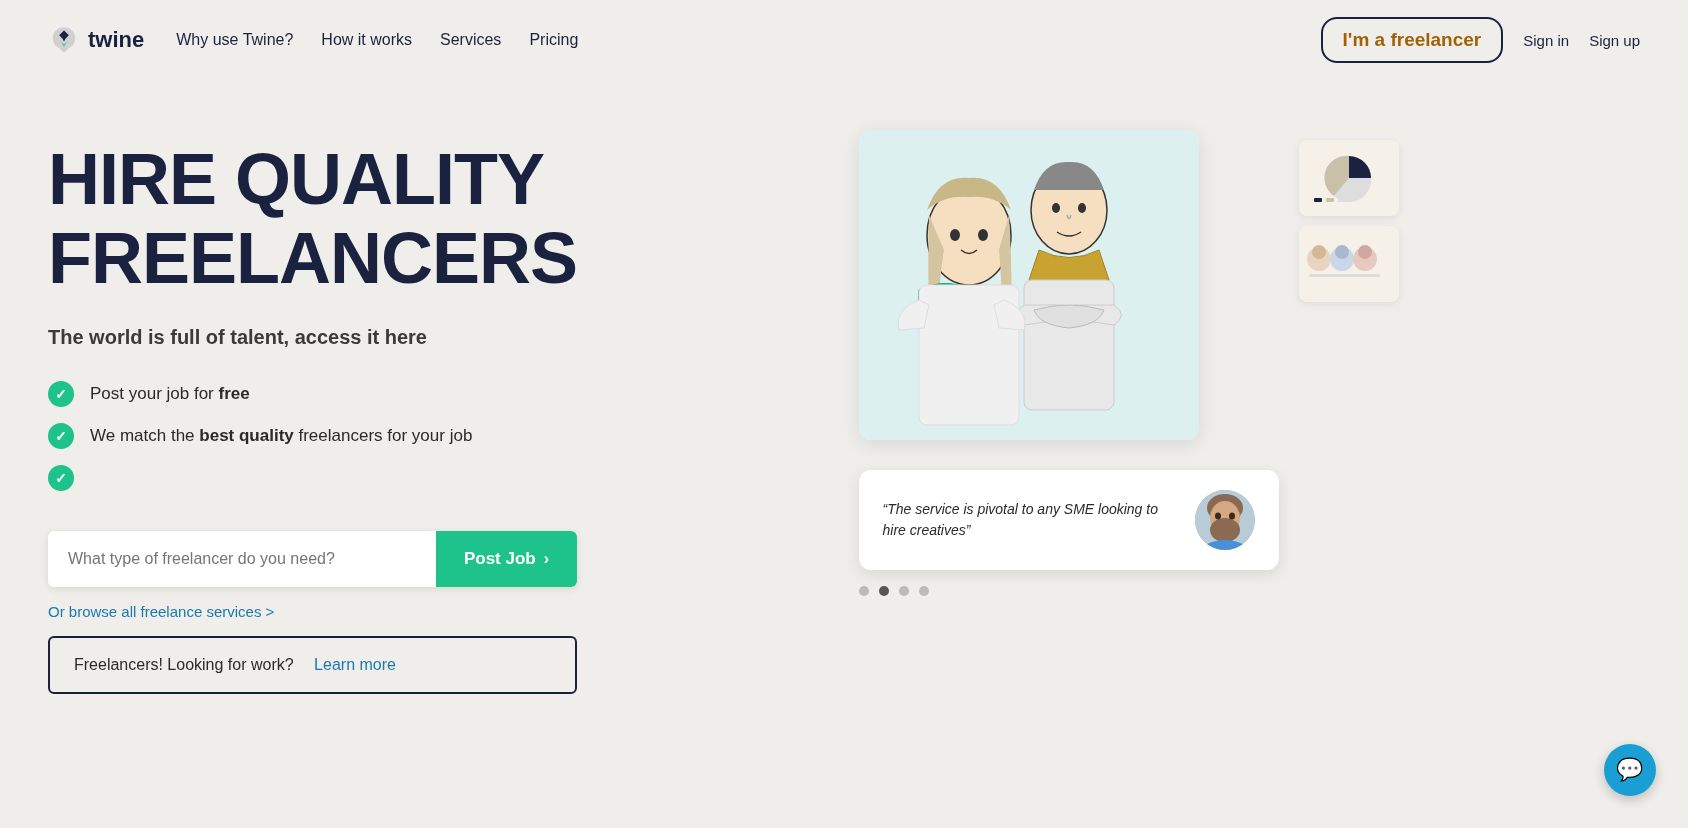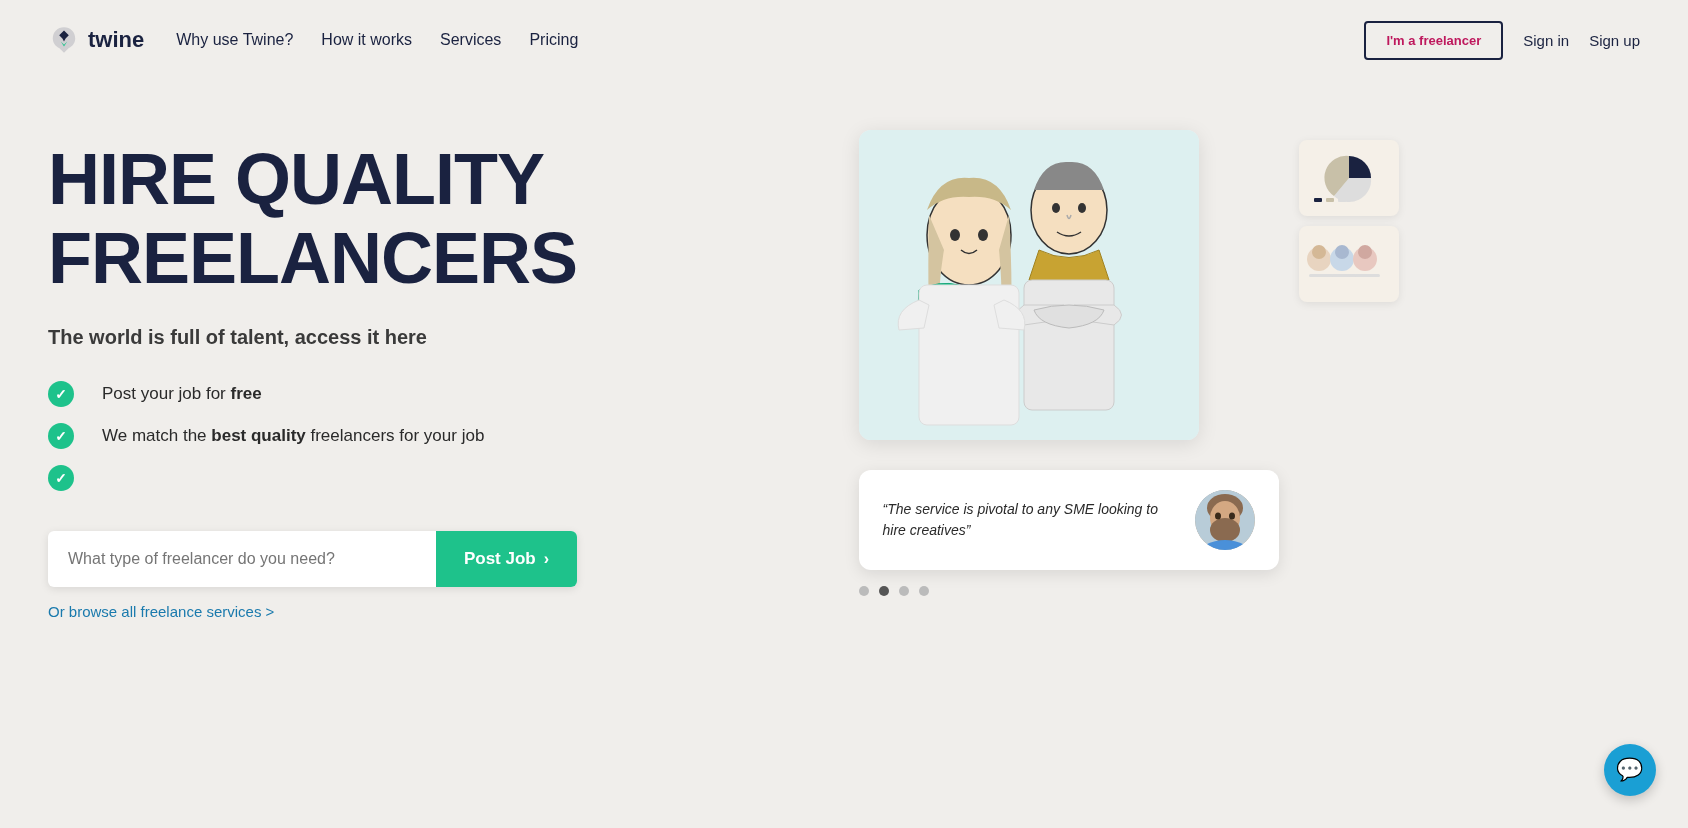--- a/index.html
+++ b/index.html
@@ -50,25 +50,25 @@
       white-space: nowrap;
     }
     .nav-right {
       display: flex;
       align-items: center;
       gap: 20px;
     }
     .btn-freelancer {
       border: 2px solid #1a2240;
       background: transparent;
-      color: #be185d;
-      font-size: 13px;
+      color: #a16207;
+      font-size: 19px;
       font-weight: 600;
       padding: 10px 20px;
-      border-radius: 4px;
+      border-radius: 16px;
       cursor: pointer;
     }
     .nav-signin, .nav-signup {
       font-size: 15px;
       color: #1a2240;
       cursor: pointer;
       font-weight: 500;
       text-decoration: none;
     }
 
@@ -100,21 +100,21 @@
       margin-bottom: 32px;
       font-weight: 700;
     }
     .hero-features {
       list-style: none;
       margin-bottom: 40px;
     }
     .hero-features li {
       display: flex;
       align-items: center;
-      gap: 28px;
+      gap: 16px;
       font-size: 17px;
       color: #2a2a2a;
       margin-bottom: 16px;
     }
     .check-icon {
       width: 26px;
       height: 26px;
       border-radius: 50%;
       background: #1ec28b;
       display: flex;
@@ -375,20 +375,24 @@
     <div class="search-bar">
       <input class="search-input" type="text" placeholder="What type of freelancer do you need?" style="">
       <button class="post-job-btn">
         <span>Post Job</span>
         <span class="arrow">›</span>
       </button>
     </div>
 
     <a class="browse-link" href="#">Or browse all freelance services &gt;</a>
 
+    <div class="freelancers-banner">
+      <span>Freelancers! Looking for work?</span>&nbsp;
+      <a class="learn-link" href="#">Learn more</a>
+    </div>
   </div>
 
   <div class="hero-right">
     <div class="hero-right-inner">
 
       <div class="main-card-area">
         <div class="illustration-card">
           
           <svg viewBox="0 0 340 310" xmlns="http://www.w3.org/2000/svg">
             <rect width="340" height="310" fill="#ddf0f0"></rect>

